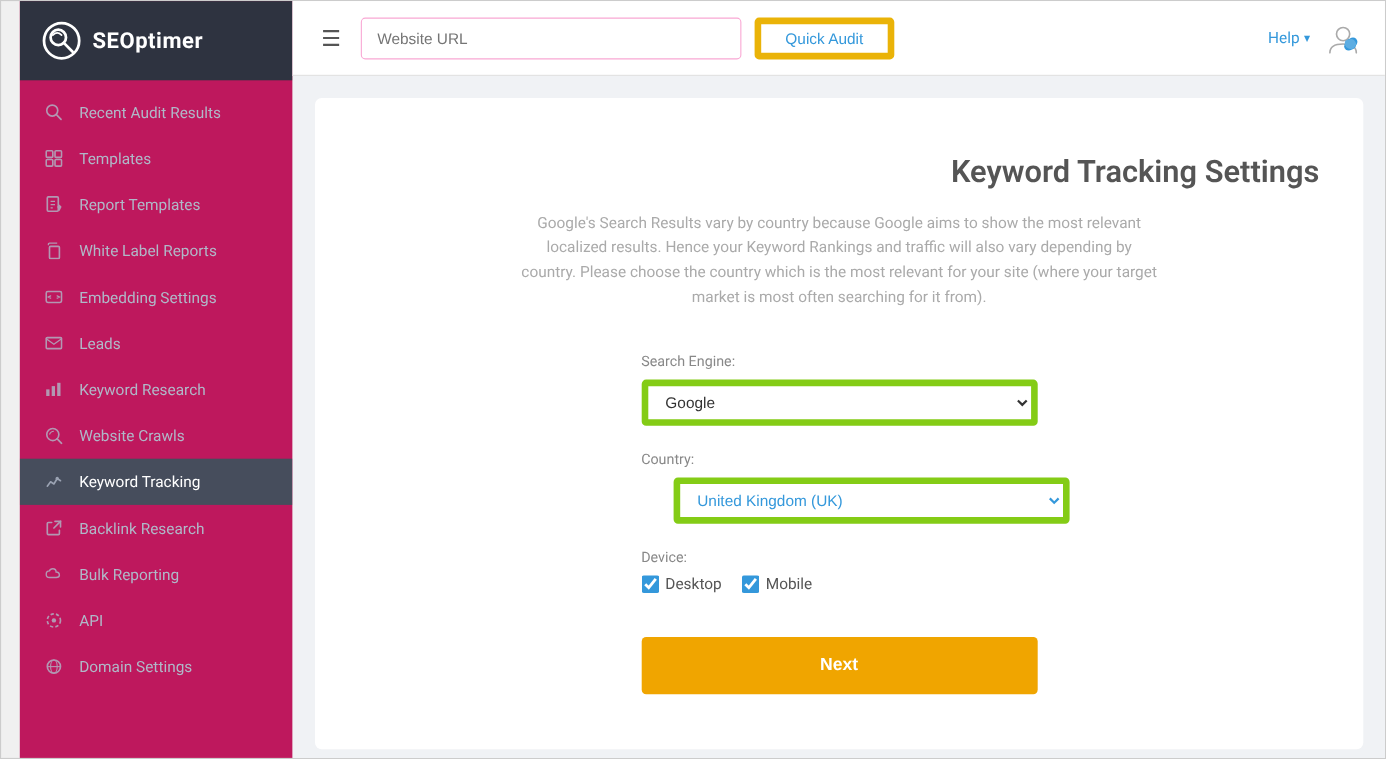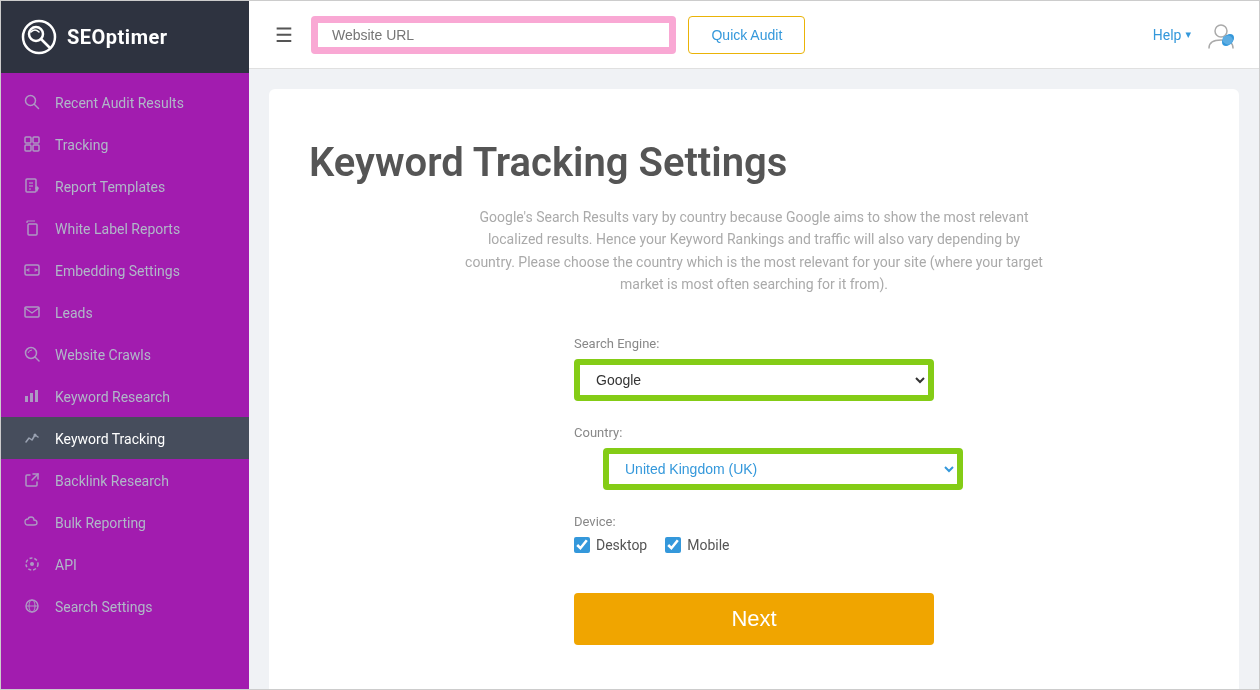--- a/index.html
+++ b/index.html
@@ -1,27 +1,28 @@
 <!DOCTYPE html>
 <html><head>
   <meta charset="utf-8">
   <style>
     * { box-sizing: border-box; margin: 0; padding: 0; }
     body { font-family: -apple-system, BlinkMacSystemFont, 'Segoe UI', Roboto, sans-serif; background: #f0f0f0; display: flex; height: 690px; width: 1260px; overflow: hidden; border: 1px solid #ccc; }
 
     
     .sidebar {
       width: 248px;
-      background: #a21caf;
+      background: #be185d;
       color: #ccc;
       display: flex;
       flex-direction: column;
       flex-shrink: 0;
       height: 100%;
       overflow-y: auto;
+      margin-left: 17px;
     }
     .sidebar-logo {
       display: flex;
       align-items: center;
       padding: 18px 20px;
       background: #2e3340;
       color: #fff;
       font-size: 20px;
       font-weight: 700;
       letter-spacing: 0.5px;
@@ -80,32 +81,32 @@
     .header-hamburger {
       font-size: 20px;
       cursor: pointer;
       color: #555;
       padding: 6px;
     }
     .header-url-input {
       flex: 1;
       max-width: 420px;
       height: 38px;
-      border: 7px solid #f9a8d4;
+      border: 1px solid #f9a8d4;
       border-radius: 4px;
       padding: 0 14px;
       font-size: 14px;
       color: #999;
       outline: none;
     }
     .header-audit-btn {
       height: 38px;
       padding: 0 22px;
       background: #fff;
-      border: 1px solid #eab308;
+      border: 6px solid #eab308;
       color: #3498db;
       font-size: 14px;
       font-weight: 500;
       border-radius: 4px;
       cursor: pointer;
     }
     .header-spacer { flex: 1; }
     .header-help {
       color: #3498db;
       font-size: 14px;
@@ -135,22 +136,22 @@
     }
     .content-card {
       background: #fff;
       border-radius: 6px;
       width: 100%;
       max-width: 980px;
       padding: 50px 40px 50px;
       min-height: 540px;
     }
     .page-title {
-      text-align: left;
-      font-size: 40px;
+      text-align: right;
+      font-size: 28px;
       font-weight: 600;
       color: #555;
       margin-bottom: 20px;
     }
     .page-description {
       text-align: center;
       font-size: 14px;
       color: #aaa;
       max-width: 580px;
       margin: 0 auto 40px;
@@ -202,22 +203,22 @@
       accent-color: #3498db;
       cursor: pointer;
     }
     .next-btn {
       width: 100%;
       height: 52px;
       background: #f0a500;
       border: none;
       border-radius: 4px;
       color: #fff;
-      font-size: 22px;
-      font-weight: 400;
+      font-size: 16px;
+      font-weight: 700;
       cursor: pointer;
       margin-top: 16px;
     }
   </style>
 </head>
 <body>
 
 <div class="sidebar">
   <div class="sidebar-logo">
     <svg class="logo-icon" viewBox="0 0 36 36" fill="none">
@@ -242,21 +243,21 @@
 
     <div class="sidebar-item">
       <span class="sidebar-icon">
         <svg width="16" height="16" viewBox="0 0 16 16" fill="none">
             <rect x="1" y="1" width="6" height="6" rx="1" stroke="#b0b8c8" stroke-width="1.5"></rect>
             <rect x="9" y="1" width="6" height="6" rx="1" stroke="#b0b8c8" stroke-width="1.5"></rect>
             <rect x="1" y="9" width="6" height="6" rx="1" stroke="#b0b8c8" stroke-width="1.5"></rect>
             <rect x="9" y="9" width="6" height="6" rx="1" stroke="#b0b8c8" stroke-width="1.5"></rect>
           </svg>
       </span>
-      <span>Tracking</span>
+      <span>Templates</span>
     </div>
 
     <div class="sidebar-item">
       <span class="sidebar-icon">
         <svg width="16" height="16" viewBox="0 0 16 16" fill="none">
             <rect x="2" y="1" width="10" height="13" rx="1" stroke="#b0b8c8" stroke-width="1.5"></rect>
             <line x1="5" y1="5" x2="9" y2="5" stroke="#b0b8c8" stroke-width="1.2"></line>
             <line x1="5" y1="8" x2="9" y2="8" stroke="#b0b8c8" stroke-width="1.2"></line>
             <line x1="5" y1="11" x2="7" y2="11" stroke="#b0b8c8" stroke-width="1.2"></line>
             <path d="M11 10 L13 8 L15 10 L13 14 Z" fill="#b0b8c8"></path>
@@ -292,39 +293,39 @@
             <rect x="1" y="3" width="14" height="10" rx="1" stroke="#b0b8c8" stroke-width="1.5"></rect>
             <path d="M1 4 L8 9 L15 4" stroke="#b0b8c8" stroke-width="1.2" stroke-linecap="round"></path>
           </svg>
       </span>
       <span>Leads</span>
     </div>
 
     <div class="sidebar-item">
       <span class="sidebar-icon">
         <svg width="16" height="16" viewBox="0 0 16 16" fill="none">
+            <rect x="1" y="8" width="3" height="6" fill="#b0b8c8"></rect>
+            <rect x="6" y="5" width="3" height="9" fill="#b0b8c8"></rect>
+            <rect x="11" y="2" width="3" height="12" fill="#b0b8c8"></rect>
+          </svg>
+      </span>
+      <span>Keyword Research</span>
+    </div>
+
+    <div class="sidebar-item">
+      <span class="sidebar-icon">
+        <svg width="16" height="16" viewBox="0 0 16 16" fill="none">
             <circle cx="7" cy="7" r="5.5" stroke="#b0b8c8" stroke-width="1.5"></circle>
             <line x1="11" y1="11" x2="15" y2="15" stroke="#b0b8c8" stroke-width="1.5" stroke-linecap="round"></line>
             <path d="M4 7 Q5 4 8 4" stroke="#b0b8c8" stroke-width="1" fill="none"></path>
           </svg>
       </span>
       <span>Website Crawls</span>
     </div>
 
-    <div class="sidebar-item">
-      <span class="sidebar-icon">
-        <svg width="16" height="16" viewBox="0 0 16 16" fill="none">
-            <rect x="1" y="8" width="3" height="6" fill="#b0b8c8"></rect>
-            <rect x="6" y="5" width="3" height="9" fill="#b0b8c8"></rect>
-            <rect x="11" y="2" width="3" height="12" fill="#b0b8c8"></rect>
-          </svg>
-      </span>
-      <span>Keyword Research</span>
-    </div>
-
     <div class="sidebar-item active">
       <span class="sidebar-icon">
         <svg width="16" height="16" viewBox="0 0 16 16" fill="none">
             <path d="M2 12 L5 8 L8 10 L11 5 L14 7" stroke="#b0b8c8" stroke-width="1.5" fill="none" stroke-linecap="round" stroke-linejoin="round"></path>
             <circle cx="11" cy="5" r="1.5" fill="#b0b8c8"></circle>
           </svg>
       </span>
       <span>Keyword Tracking</span>
     </div>
 
@@ -359,21 +360,21 @@
     </div>
 
     <div class="sidebar-item">
       <span class="sidebar-icon">
         <svg width="16" height="16" viewBox="0 0 16 16" fill="none">
             <circle cx="8" cy="8" r="6" stroke="#b0b8c8" stroke-width="1.5"></circle>
             <ellipse cx="8" cy="8" rx="3" ry="6" stroke="#b0b8c8" stroke-width="1"></ellipse>
             <line x1="2" y1="8" x2="14" y2="8" stroke="#b0b8c8" stroke-width="1"></line>
           </svg>
       </span>
-      <span>Search Settings</span>
+      <span>Domain Settings</span>
     </div>
 
   </nav>
 </div>
 
 <div class="main">
 
   <header class="header">
     <div class="header-hamburger">☰</div>
     <input class="header-url-input" type="text" placeholder="Website URL" style="">

